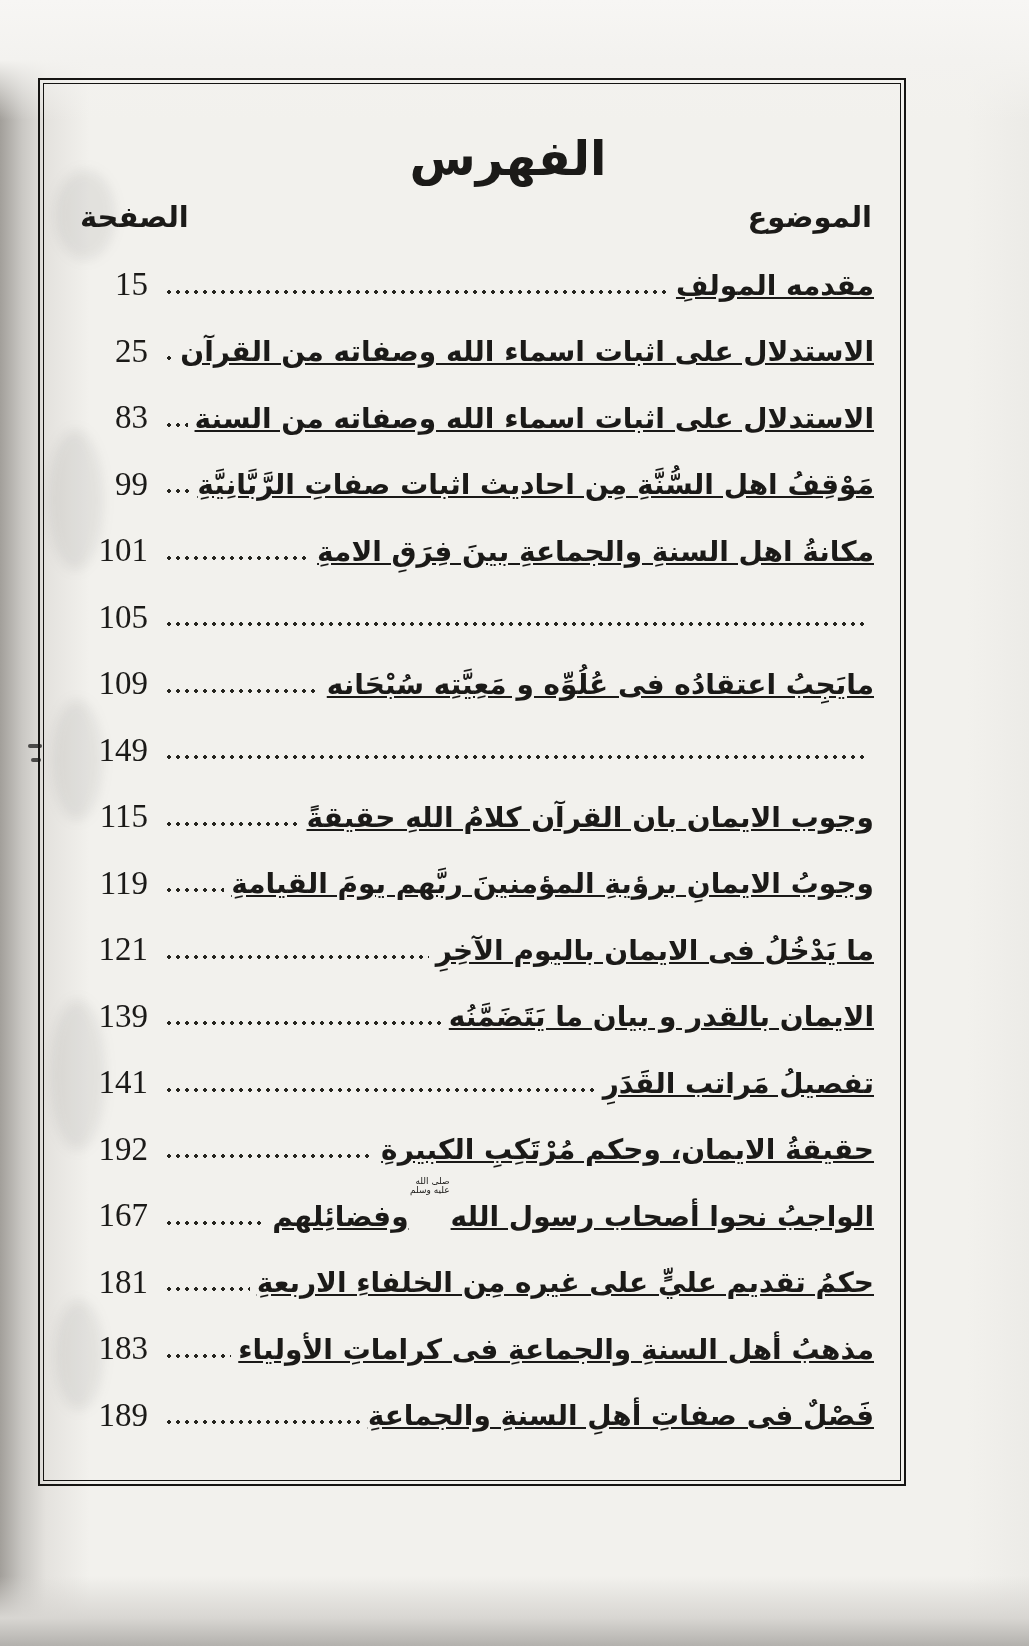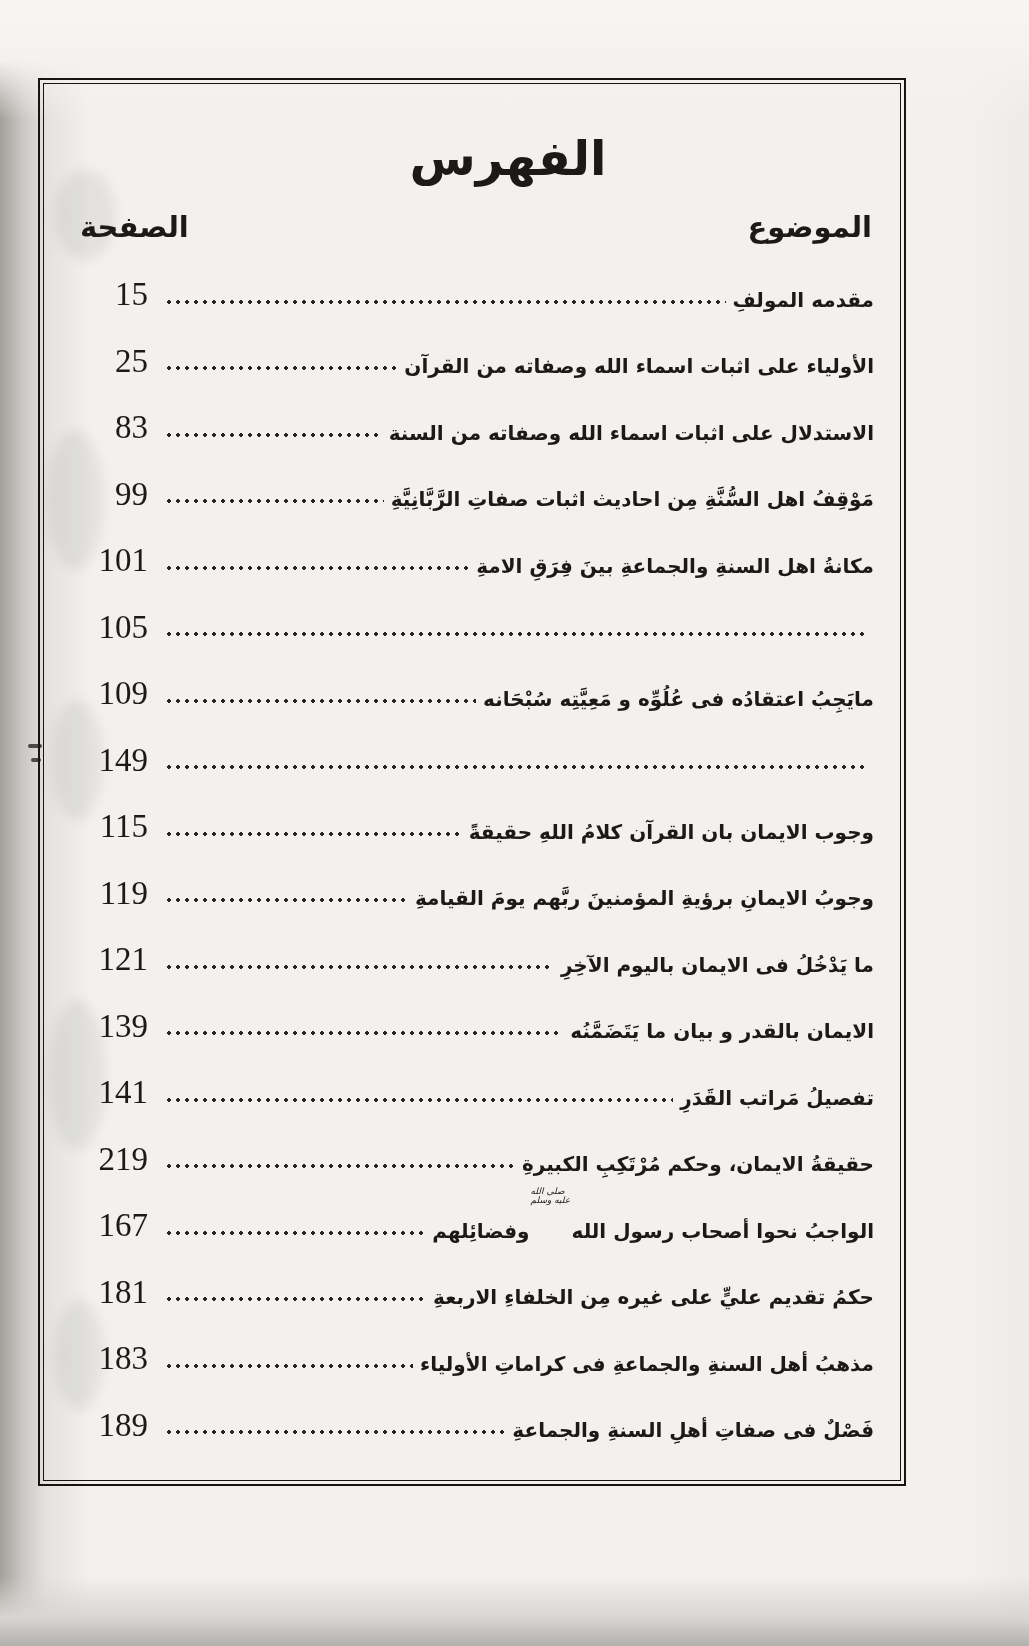--- a/index.html
+++ b/index.html
@@ -43,43 +43,44 @@
   
   .content{
     position:absolute;left:44px;top:84px;width:856px;height:1396px;
     color:#1b1a18;
     box-sizing:border-box;
     padding:28px 26px 0 22px;
   }
   .doc-title{
     text-align:center;
     font-size:48px;font-weight:bold;
-    margin:18px 0 18px 0;
+    margin:18px 0 8px 0;
     transform:translateX(38px);
   }
   .col-heads{
     display:flex;direction:rtl;justify-content:space-between;
     font-size:29px;font-weight:bold;
     padding:6px 2px 0 14px;
   }
   .toc-list{margin-top:2px;}
   .row{
     display:flex;direction:rtl;align-items:flex-end;
     height:66.5px;
   }
   .topic{
-    font-size:20px;font-weight:bold;line-height:1.25;
+    font-size:28px;font-weight:bold;line-height:1.25;
     white-space:nowrap;
+    text-decoration:underline;
   }
   .sala{
     display:inline-block;width:40px;
     font-size:9px;font-weight:normal;line-height:1.05;
-    text-align:left;vertical-align:16px;
+    text-align:right;vertical-align:16px;
     margin:0 1px;white-space:normal;
-    align-self:center;transform:translateY(-14px);font-style:italic;
+    align-self:center;transform:translateY(-14px);
   }
   .dots{
     flex:1;height:6px;align-self:flex-end;
     margin:0 7px 8px 18px;
     background:radial-gradient(circle at 3px 3px,#26251f 1.7px,rgba(0,0,0,0) 2.1px) left bottom/9px 6px repeat-x;
   }
   .num{
     width:82px;flex:0 0 82px;
     font-family:"Liberation Serif",serif;
     font-size:33px;font-weight:normal;
@@ -113,21 +114,21 @@
 
   <div class="toc-list">
 
     <div class="row">
       <span class="topic">مقدمه المولفِ</span>
       <span class="dots"></span>
       <span class="num">15</span>
     </div>
 
     <div class="row">
-      <span class="topic">الأولياء على اثبات اسماء الله وصفاته من القرآن</span>
+      <span class="topic">الاستدلال على اثبات اسماء الله وصفاته من القرآن</span>
       <span class="dots"></span>
       <span class="num">25</span>
     </div>
 
     <div class="row">
       <span class="topic">الاستدلال على اثبات اسماء الله وصفاته من السنة</span>
       <span class="dots"></span>
       <span class="num">83</span>
     </div>
 
@@ -185,21 +186,21 @@
 
     <div class="row">
       <span class="topic">تفصيلُ مَراتب القَدَرِ</span>
       <span class="dots"></span>
       <span class="num">141</span>
     </div>
 
     <div class="row">
       <span class="topic">حقيقةُ الايمان، وحكم مُرْتَكِبِ الكبيرةِ</span>
       <span class="dots"></span>
-      <span class="num">219</span>
+      <span class="num">192</span>
     </div>
 
     <div class="row">
       <span class="topic">الواجبُ نحوا أصحاب رسول الله</span>
       <span class="sala">صلى الله عليه وسلم</span>
       <span class="topic">وفضائِلهم</span>
       <span class="dots"></span>
       <span class="num">167</span>
     </div>
 

